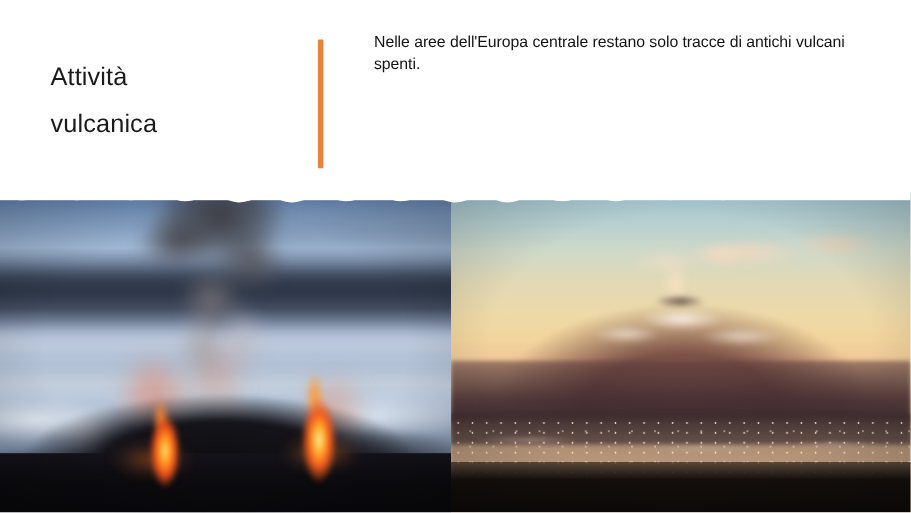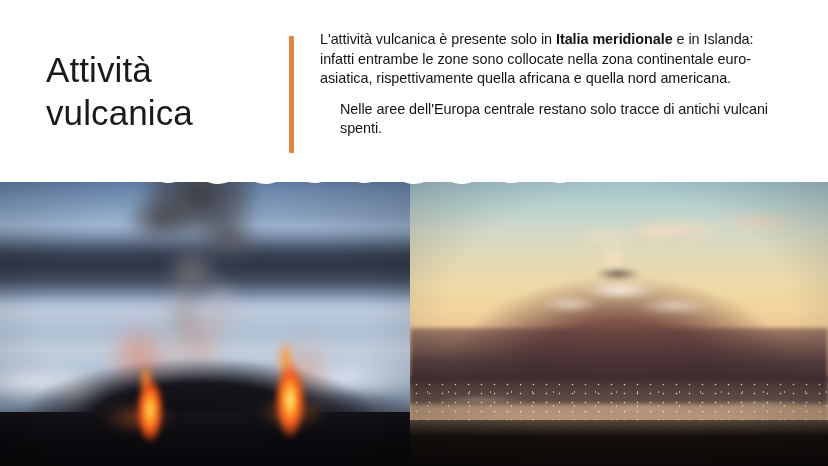--- a/index.html
+++ b/index.html
@@ -29,21 +29,21 @@
     z-index: 5;
   }
 
   .slide-title {
     position: absolute;
     left: 46px;
     top: 48px;
     width: 230px;
     font-family: "Liberation Sans", sans-serif;
     font-weight: 300;
-    font-size: 35px;
+    font-size: 23px;
     line-height: 43px;
     color: #1a1a1a;
     letter-spacing: 0.1px;
     white-space: pre-line;
   }
 
   .accent-bar {
     position: absolute;
     left: 289px;
     top: 36px;
@@ -306,21 +306,20 @@
 <div class="slide">
 
   <div class="text-band">
 
     <div class="slide-title">Attività
 vulcanica</div>
 
     <div class="accent-bar" style="background: rgb(232, 131, 60);"></div>
 
     <div class="body-block">
-      <p class="body-para">L'attività vulcanica è presente solo in <b>Italia meridionale</b> e in Islanda: infatti entrambe le zone sono collocate nella zona continentale euro-asiatica, rispettivamente quella africana e quella nord americana.</p>
       <p class="body-para">Nelle aree dell'Europa centrale restano solo tracce di antichi vulcani spenti.</p>
     </div>
   </div>
 
   <div class="photo-band">
 
     <div class="photo photo-left">
       <div class="ph-layer L-sky"></div>
       <div class="ph-layer L-cloudband3"></div>
       <div class="ph-layer L-cloudband1"></div>

